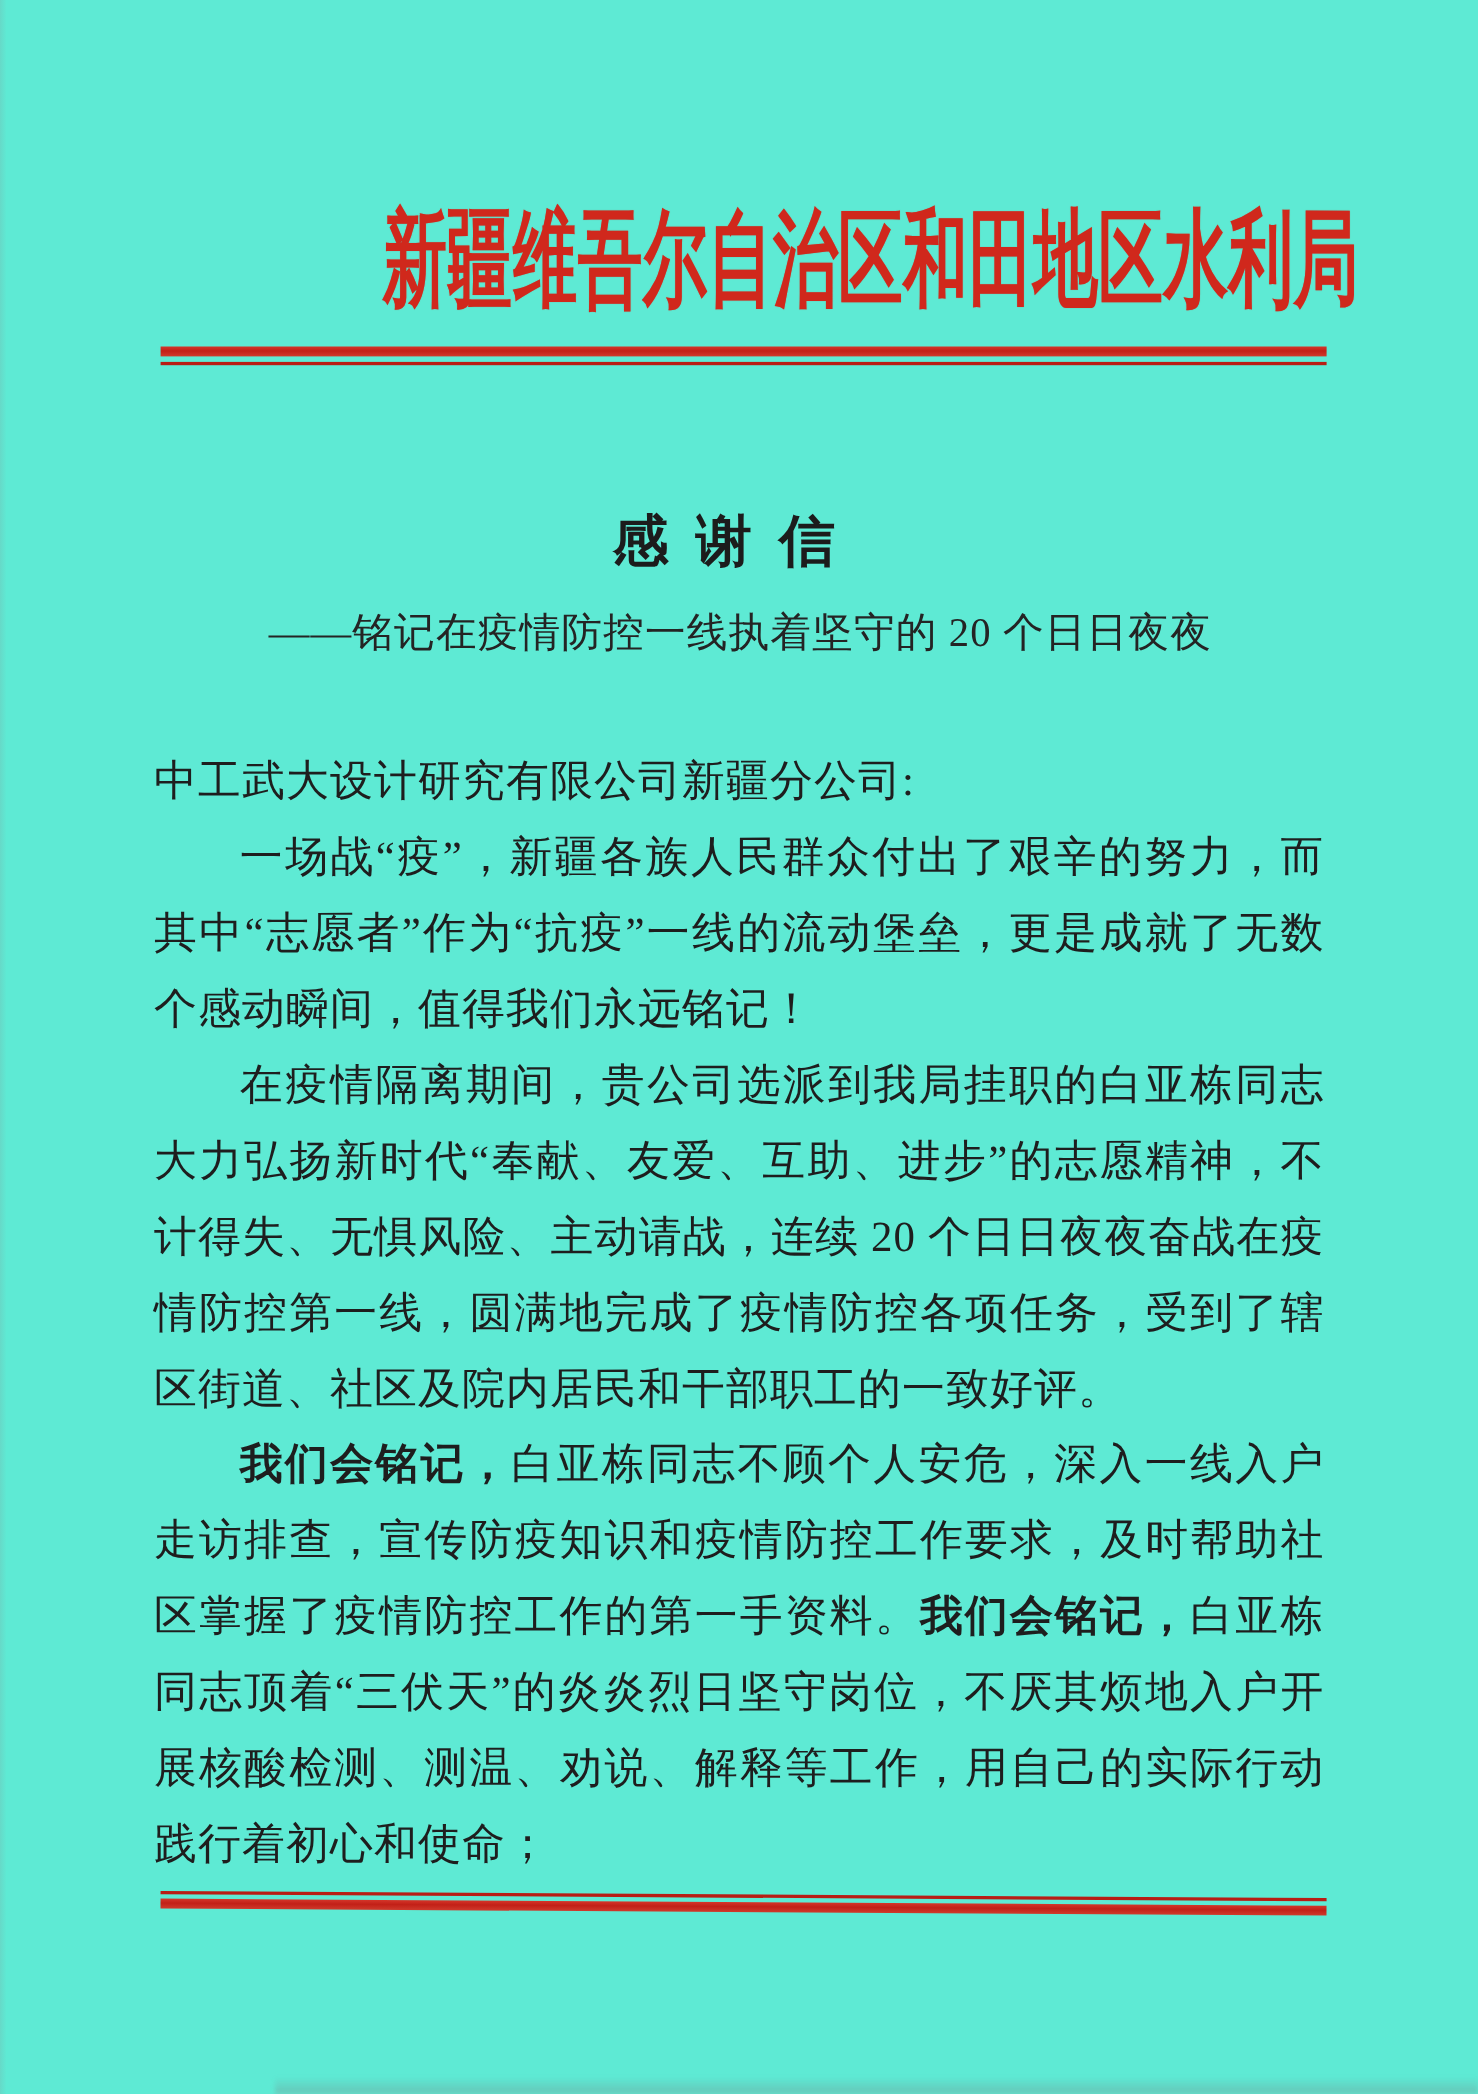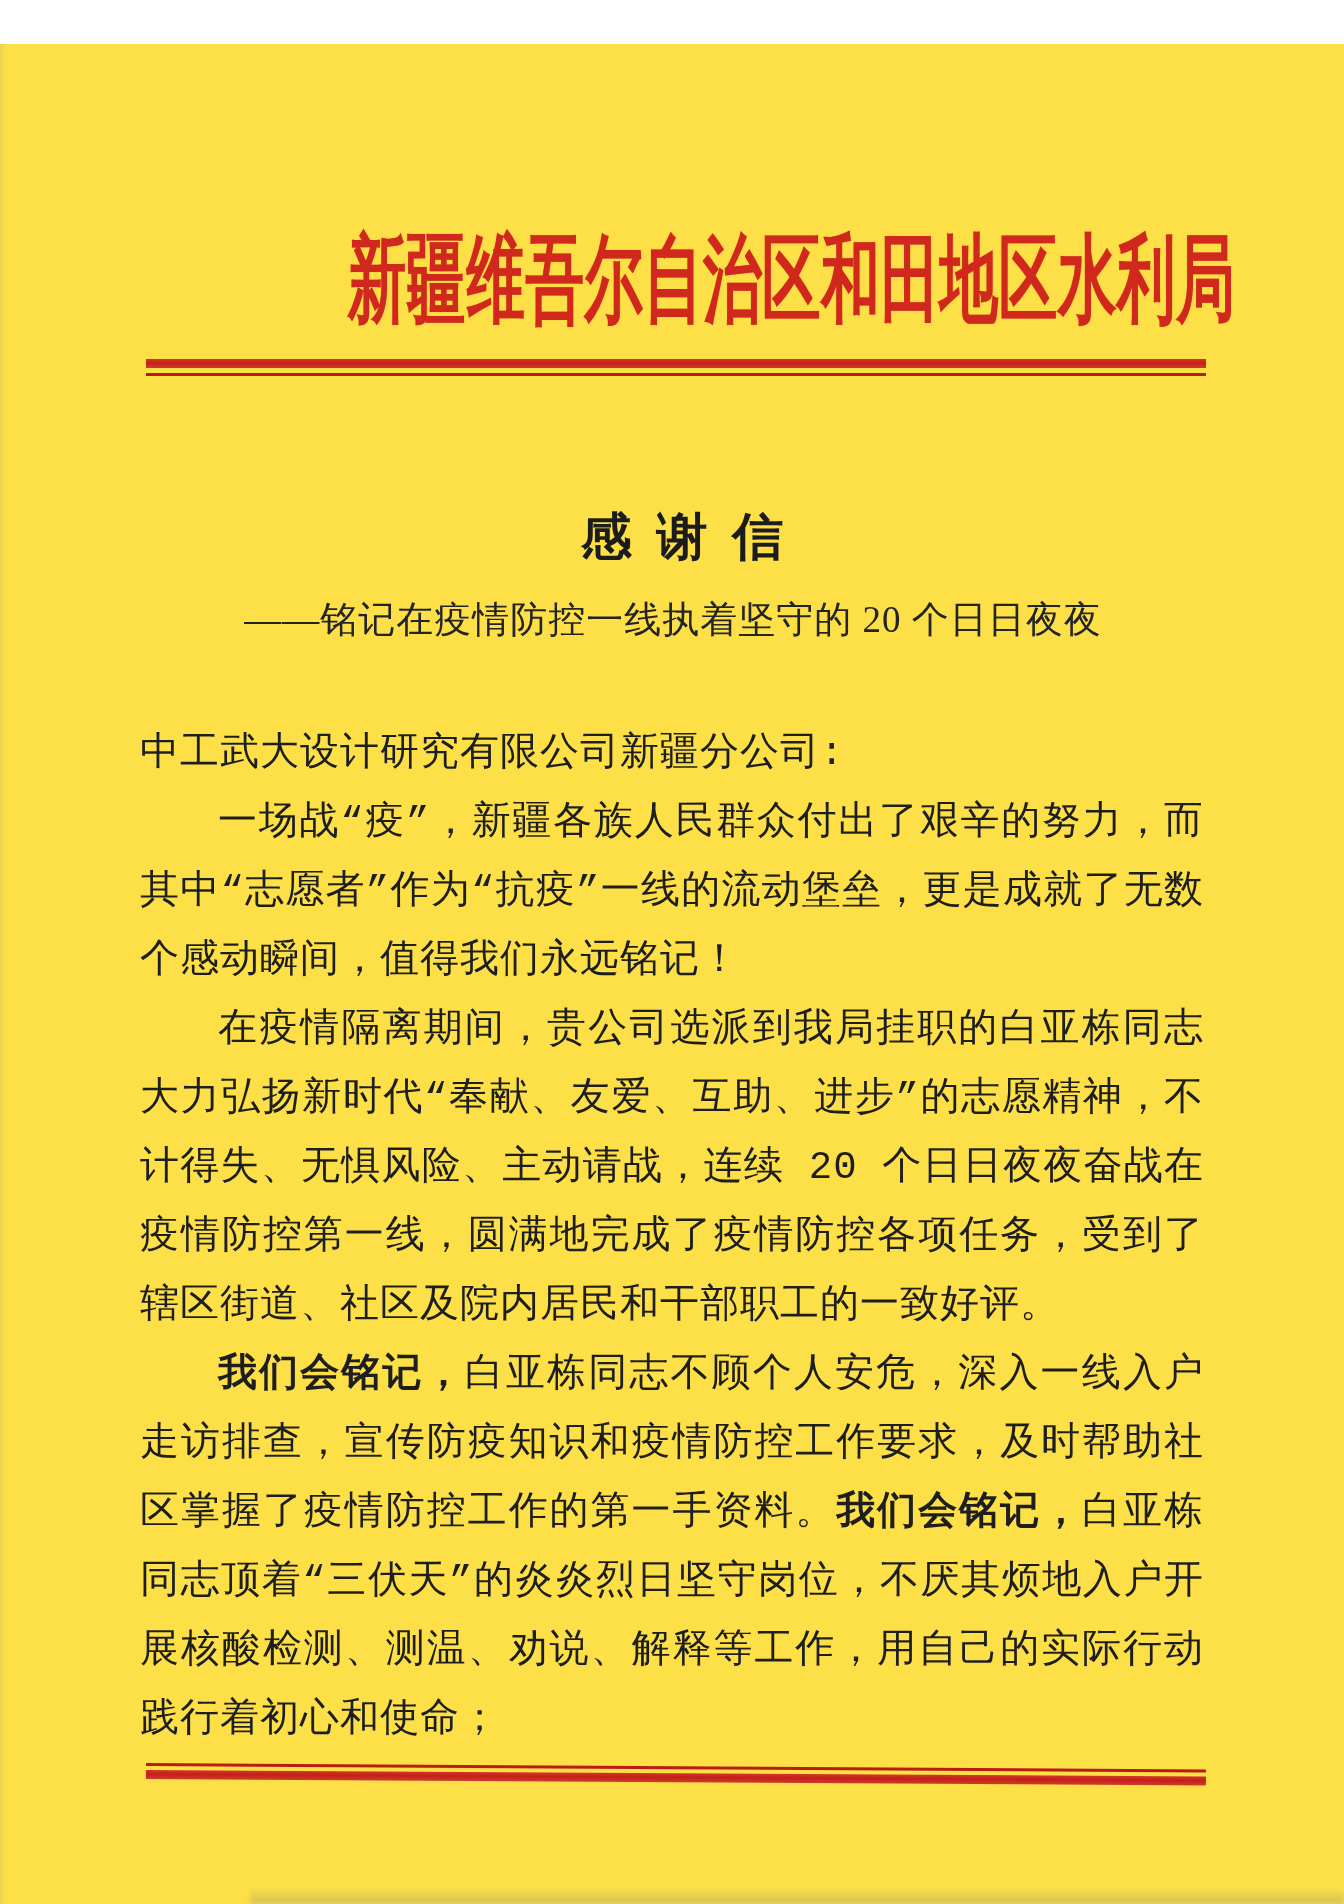--- a/index.html
+++ b/index.html
@@ -10,22 +10,21 @@
   body {
     width: 1344px;
     height: 1904px;
     position: relative;
     overflow: hidden;
     font-family: "Liberation Serif", serif;
   }
   .paper {
     position: absolute;
     inset: 0;
-    background: #fde047;
-    margin-top: 44px;
+    background: #5eead4;
   }
   
   .letterhead {
     position: absolute;
     top: 172px;
     left: 140px;
     width: 1066px;
     height: 128px;
     line-height: 128px;
     text-align: center;
@@ -58,21 +57,21 @@
   .rule.thin {
     height: 3px;
     background: #b81d14;
   }
   .rule-wrap.top .rule.thick { margin-bottom: 5px; }
   .rule-wrap.bottom .rule.thin { margin-bottom: 4px; }
   
   .letter-title {
     position: absolute;
     top: 462px;
-    left: 152px;
+    left: 128px;
     width: 1066px;
     text-align: center;
     font-size: 51px;
     font-weight: 700;
     color: #1c1c1c;
     letter-spacing: 6px;
     line-height: 62px;
   }
   .letter-subtitle {
     position: absolute;
@@ -90,21 +89,20 @@
     position: absolute;
     top: 676px;
     left: 140px;
     width: 1064px;
     font-size: 39px;
     line-height: 69px;
     color: #1e1e1e;
     letter-spacing: 1px;
     text-align: justify;
     text-justify: inter-ideograph;
-    font-family: Liberation Mono, monospace;
   }
   .salutation {
     margin: 0;
   }
   .para {
     margin: 0;
     text-indent: 2em;
   }
   .para .bold {
     font-weight: 700;

